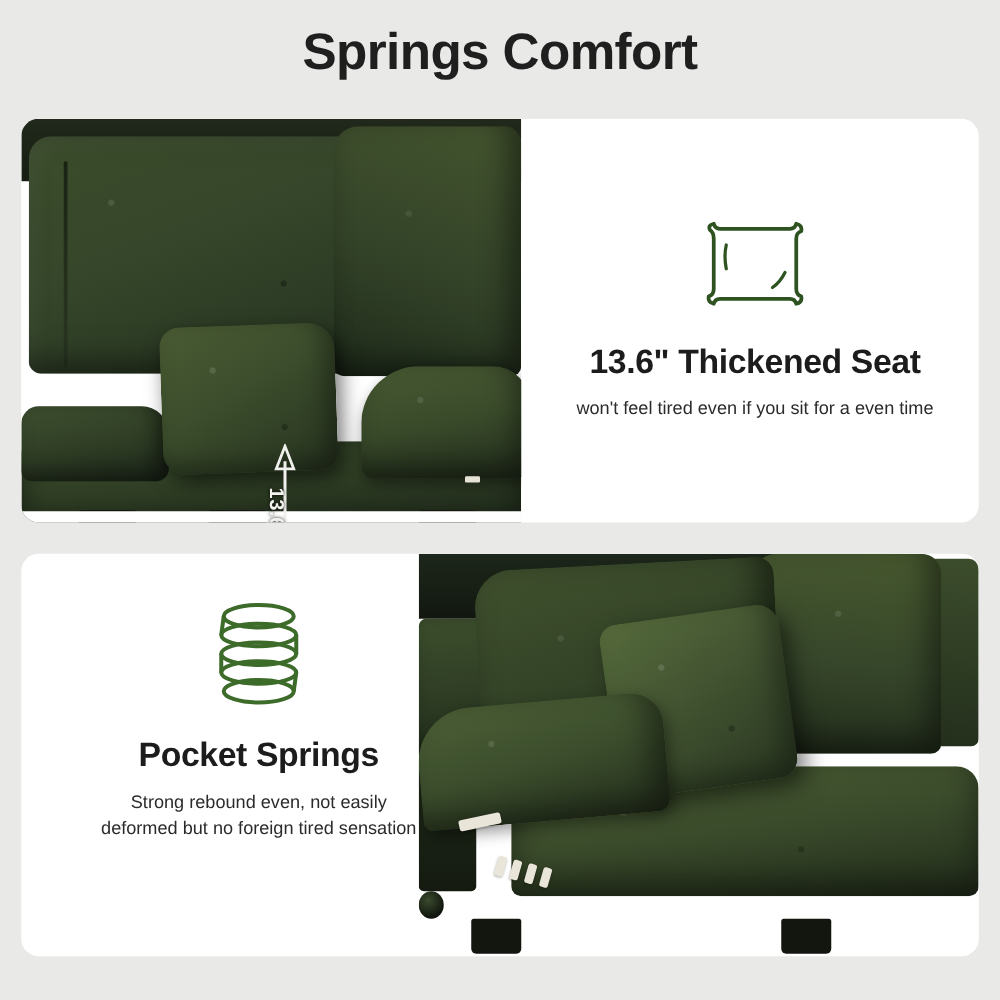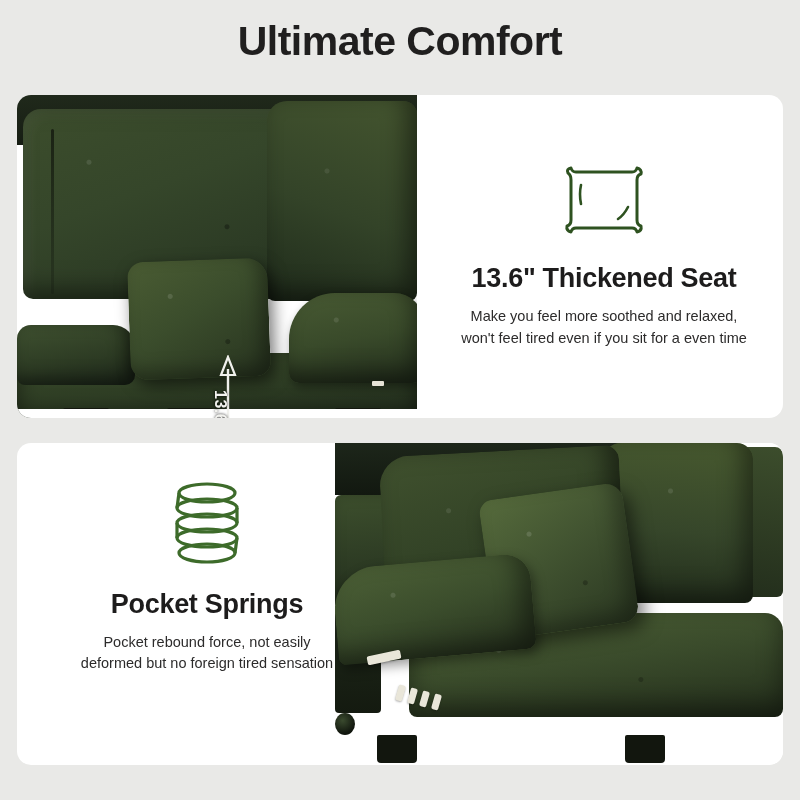--- a/index.html
+++ b/index.html
@@ -247,21 +247,21 @@
   #b-tag-s1 { left:62px; top:242px; width:7px; height:16px; transform:rotate(16deg); }
   #b-tag-s2 { left:74px; top:245px; width:7px; height:16px; transform:rotate(16deg); }
   #b-tag-s3 { left:86px; top:248px; width:7px; height:16px; transform:rotate(16deg); }
   #b-tag-s4 { left:98px; top:251px; width:7px; height:16px; transform:rotate(16deg); }
 </style>
 </head>
 <body>
 
 <div id="root">
 
-  <div class="page-title">Ultimate Comfort</div>
+  <div class="page-title">Springs Comfort</div>
 
   <div class="panel" id="panel-top">
 
     <div class="photo" id="photo-top">
       <div class="fab" id="t-backrest">
         <div id="t-backrest-seam"></div>
       </div>
       <div class="fab" id="t-back2"></div>
       <div class="fab" id="t-seat-left"></div>
       <div class="fab" id="t-throw-pillow"></div>
@@ -286,21 +286,20 @@
     <div id="feature-top">
       <svg id="pillow-icon" viewBox="0 0 92 74">
         <path d="M10 10 Q8 6 13 5 Q14 9 18 9 L74 9 Q78 9 79 5 Q84 6 83 11
                  Q79 12 79 17 L79 57 Q79 62 83 63 Q84 68 79 69 Q78 65 74 65
                  L18 65 Q14 65 13 69 Q8 68 9 63 Q13 62 13 57 L13 17 Q13 12 10 10 Z" fill="none" stroke="#2e5220" stroke-width="3" stroke-linejoin="round"></path>
         <path d="M23 22 Q21 31 23 41" fill="none" stroke="#2e5220" stroke-width="2.6" stroke-linecap="round"></path>
         <path d="M70 44 Q66 52 60 56" fill="none" stroke="#2e5220" stroke-width="2.6" stroke-linecap="round"></path>
       </svg>
       <div class="feat-title">13.6" Thickened Seat</div>
       <div class="feat-desc">
-        <div>Make you feel more soothed and relaxed,</div>
         <div>won't feel tired even if you sit for a even time</div>
       </div>
     </div>
   </div>
 
   <div class="panel" id="panel-bottom">
 
     <div id="feature-bottom">
       <svg id="spring-icon" viewBox="0 0 80 86">
         <g fill="none" stroke="#3d6b2a" stroke-width="3.2">
@@ -310,21 +309,21 @@
           <ellipse cx="40" cy="57" rx="30" ry="9"></ellipse>
           <ellipse cx="40" cy="72" rx="28" ry="9"></ellipse>
           <line x1="12" y1="12" x2="10" y2="27"></line>
           <line x1="70" y1="27" x2="70" y2="42"></line>
           <line x1="10" y1="42" x2="10" y2="57"></line>
           <line x1="70" y1="57" x2="68" y2="72"></line>
         </g>
       </svg>
       <div class="feat-title">Pocket Springs</div>
       <div class="feat-desc">
-        <div>Pocket rebound force, not easily</div>
+        <div>Strong rebound even, not easily</div>
         <div>deformed but no foreign tired sensation</div>
       </div>
     </div>
 
     <div class="photo" id="photo-bottom">
       <div class="fab" id="b-backcushion-far"></div>
       <div class="fab" id="b-backcushion-r"></div>
       <div class="fab" id="b-backcushion-l"></div>
       <div class="fab" id="b-seat"></div>
       <div class="fab" id="b-throw-pillow"></div>

